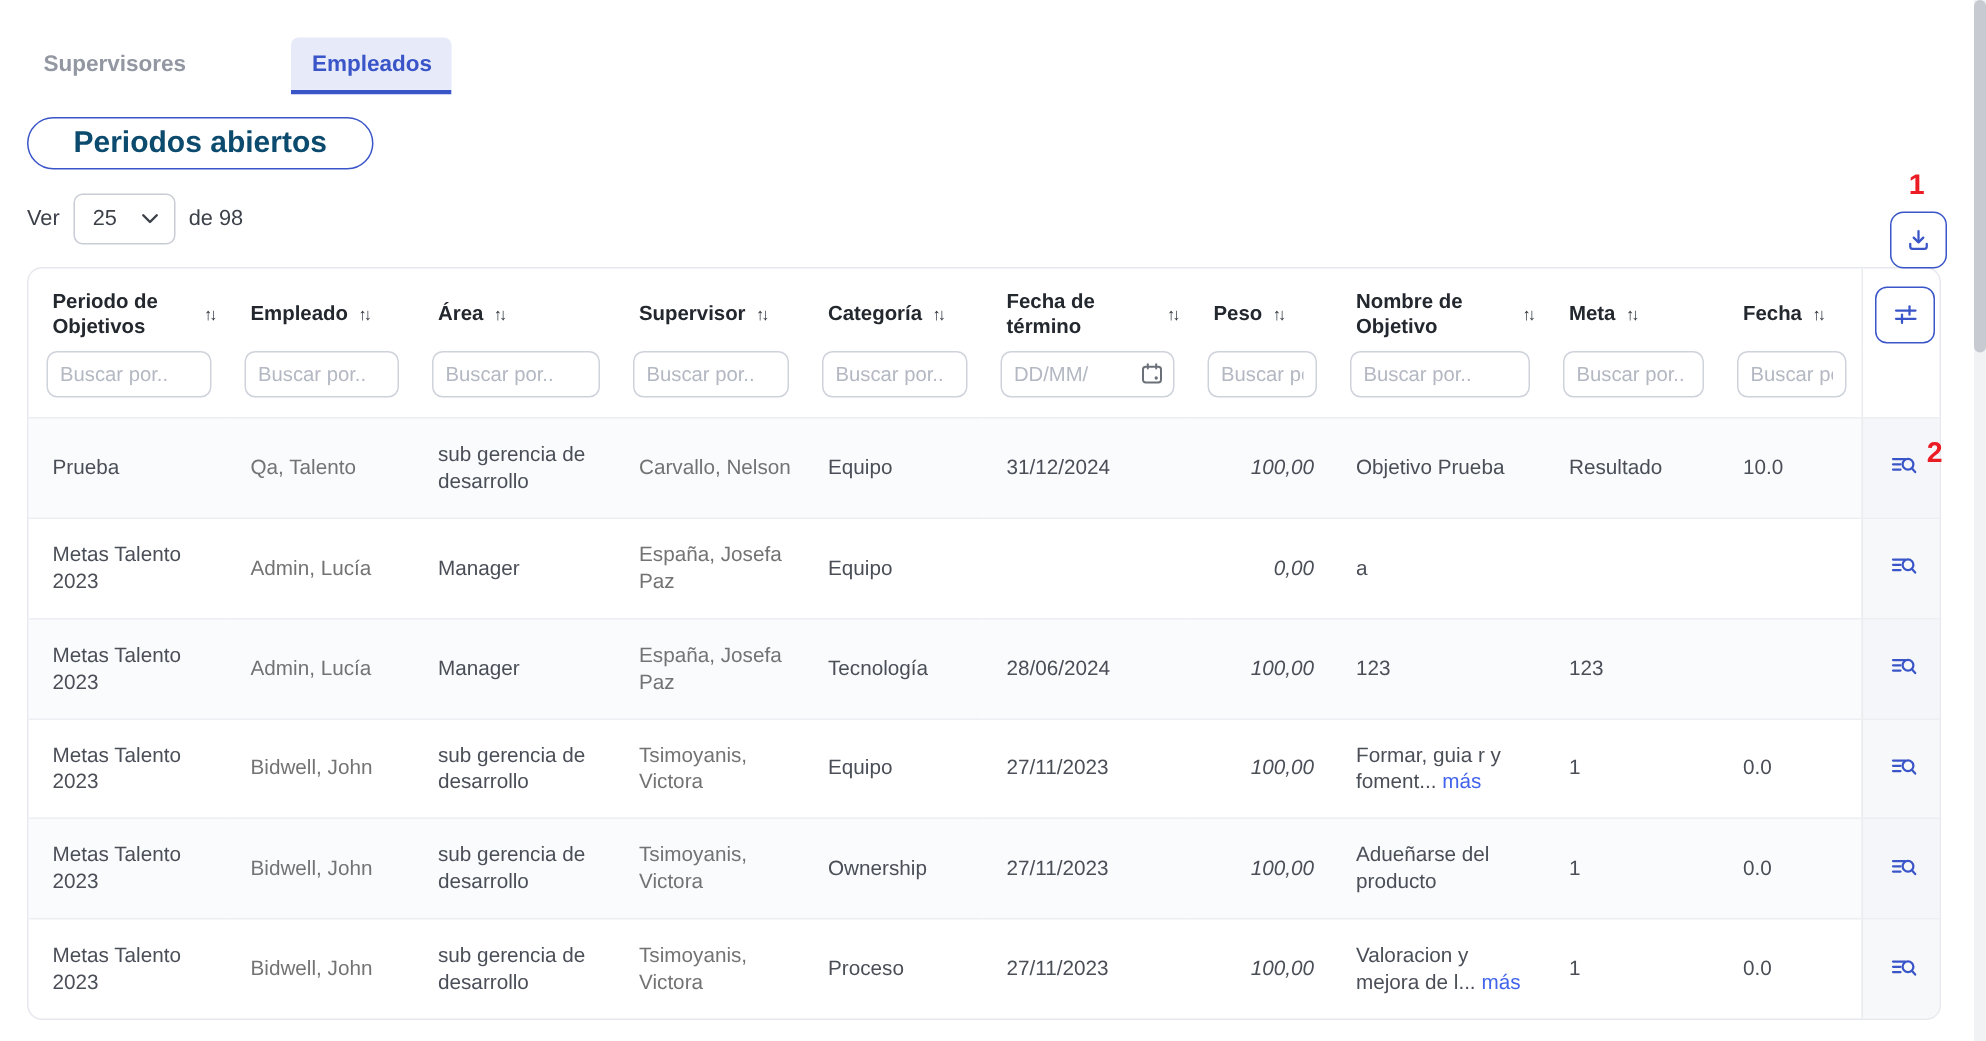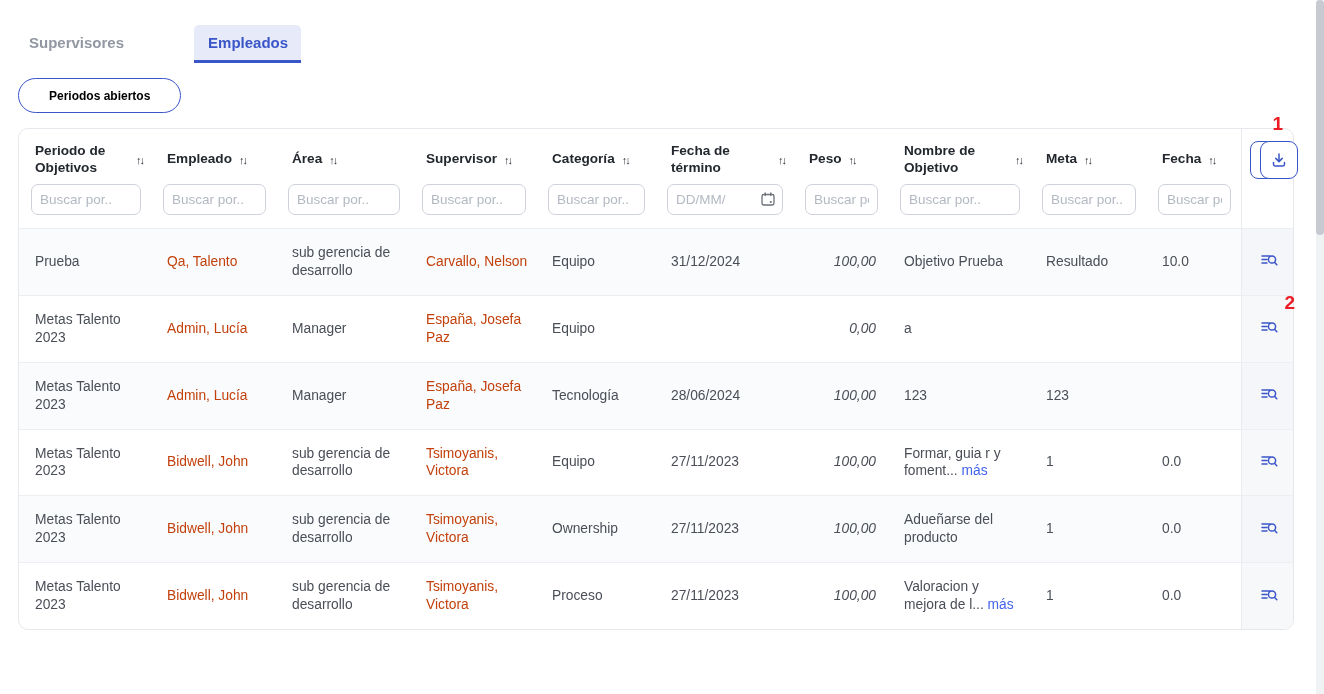--- a/index.html
+++ b/index.html
@@ -31,21 +31,21 @@
 
   
   .seg-row { margin-top: 15px; display: flex; }
   .segmented {
     display: inline-flex; align-items: stretch;
     border: 1.6px solid #3a55c8; border-radius: 999px; height: 35px;
     background: #fff;
   }
   .seg {
     display: flex; align-items: center; padding: 0 30px;
-    font-family: inherit; font-size: 12px; font-weight: 600; color: #000000;
+    font-family: inherit; font-size: 20px; font-weight: 600; color: #0c4a6e;
     background: transparent; border: none; border-radius: 999px; cursor: pointer;
     white-space: nowrap;
   }
   .seg-wrap { position: relative; margin: -1.6px; display: flex; }
   .seg.selected {
     background: #d9dff6; border: 1.6px solid #3a55c8; height: 35px; padding: 0 26px;
   }
   .red-box {
     position: absolute; left: -9px; top: -7px; right: -5px; bottom: -7px;
     border: 3px solid #ec1c24; pointer-events: none; z-index: 5;
@@ -112,21 +112,21 @@
   }
   .label-row .actions-h { padding: 10px 8px 0 8px; text-align: center; }
 
   tbody td {
     padding: 15px 8px 15px 16px; border-top: 1px solid #eceef2;
     font-size: 13.8px; color: #4a4e57; line-height: 1.3; vertical-align: middle;
     overflow: hidden;
   }
   tbody tr:nth-child(odd) td { background: #fafbfd; }
   tbody tr:nth-child(odd) td.action-cell { background: #f5f6f9; }
-  .link { color: #c2410c; cursor: pointer; }
+  .link { color: #737373; cursor: pointer; }
   .more-link { color: #4263eb; cursor: pointer; }
   .peso-cell { text-align: right; padding-right: 12px; font-style: italic; }
   .action-cell {
     background: #f7f8fa; border-left: 1px solid #e9ebef; text-align: center;
     padding: 10px 4px;
   }
   .detail-btn {
     background: transparent; border: none; cursor: pointer; padding: 2px;
     display: inline-flex; align-items: center; justify-content: center;
   }
@@ -151,20 +151,30 @@
     <div class="tab">Supervisores</div>
     <div class="tab active">Empleados</div>
   </div>
 
   <div class="seg-row">
     <div class="segmented">
       <button class="seg">Periodos abiertos</button>
     </div>
   </div>
 
+  <div class="ver-row">
+    <span>Ver</span>
+    <div class="select-box">
+      <span>25</span>
+      <svg width="12" height="8" viewBox="0 0 12 8" fill="none">
+          <path d="M1.5 1.5 L6 6 L10.5 1.5" stroke-width="1.6" stroke-linecap="round" stroke-linejoin="round"></path>
+        </svg>
+    </div>
+    <span><span>de</span> <span>98</span></span>
+  </div>
 
   <div class="table-wrap">
     <table>
       <colgroup>
         <col style="width:132px">
           <col style="width:125px">
           <col style="width:134px">
         <col style="width:126px">
           <col style="width:119px">
           <col style="width:138px">

